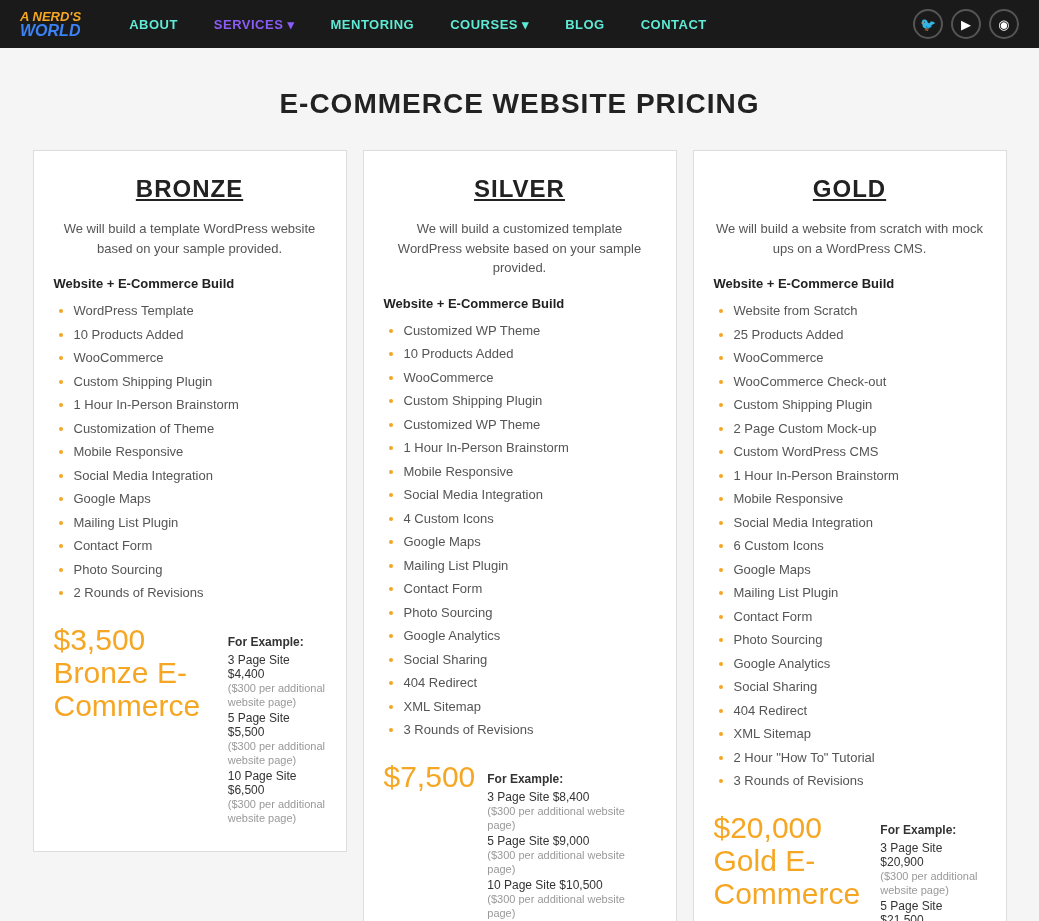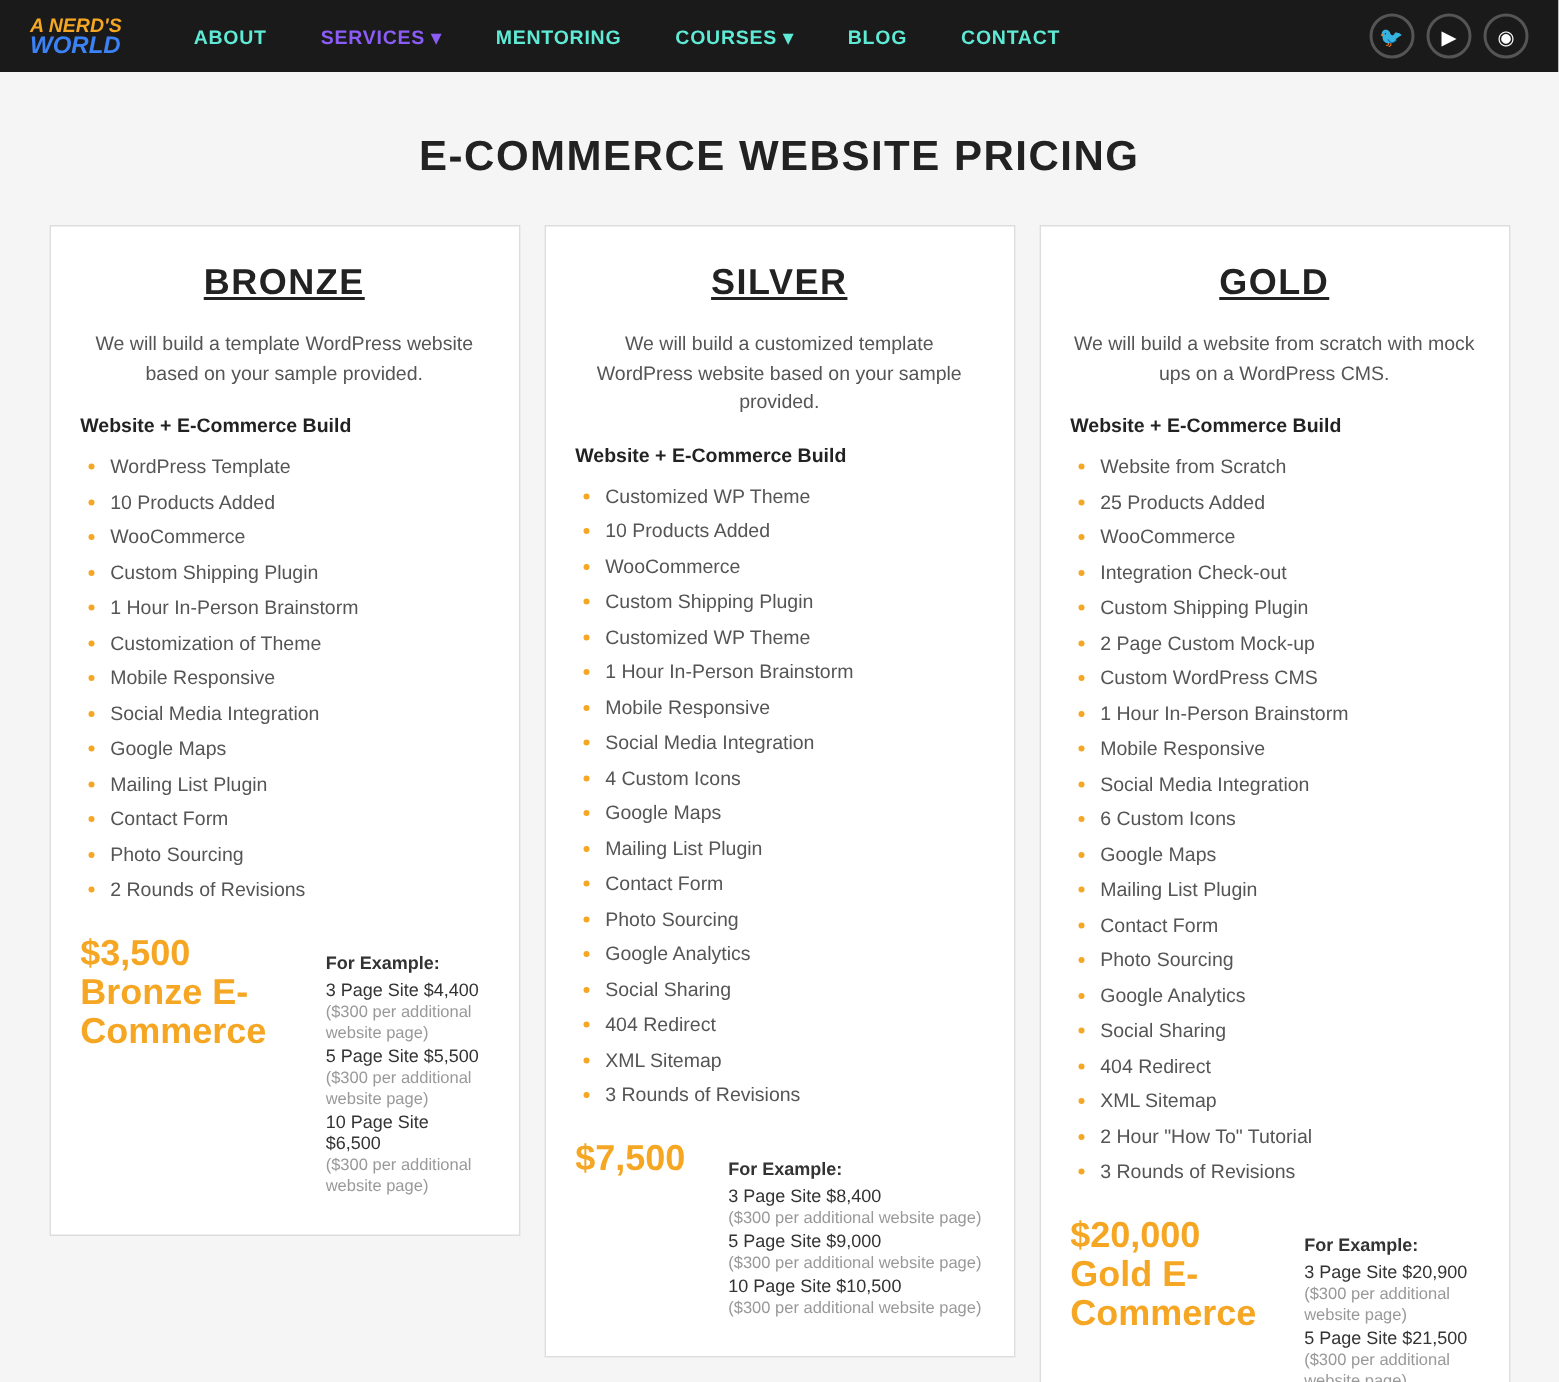--- a/index.html
+++ b/index.html
@@ -108,22 +108,22 @@
       color: #555;
     }
     .pricing-footer {
       display: flex;
       gap: 12px;
       align-items: flex-start;
       margin-top: 10px;
     }
     .big-price {
       color: #f5a623;
-      font-size: 24px;
-      font-weight: bold;
+      font-size: 30px;
+      font-weight: normal;
       line-height: 1.1;
       min-width: 90px;
     }
     .price-examples { font-size: 12px; color: #333; margin-top: 12px; }
     .price-examples .ex-label { font-weight: bold; margin-bottom: 4px; }
     .price-examples .ex-row { margin-bottom: 2px; }
     .price-examples .ex-row strong { font-weight: normal; }
     .price-examples .ex-note { color: #999; font-size: 11px; }
   </style>
 </head>
@@ -240,21 +240,21 @@
     </div>
   </div>
     <div class="pricing-card">
     <div class="card-title">GOLD</div>
     <div class="card-desc">We will build a website from scratch with mock ups on a WordPress CMS.</div>
     <div class="section-label">Website + E-Commerce Build</div>
     <ul class="feature-list">
       <li><span>Website from Scratch</span></li>
         <li><span>25 Products Added</span></li>
         <li><span>WooCommerce</span></li>
-        <li><span>Integration Check-out</span></li>
+        <li><span>WooCommerce Check-out</span></li>
         <li><span>Custom Shipping Plugin</span></li>
         <li><span>2 Page Custom Mock-up</span></li>
         <li><span>Custom WordPress CMS</span></li>
         <li><span>1 Hour In-Person Brainstorm</span></li>
         <li><span>Mobile Responsive</span></li>
         <li><span>Social Media Integration</span></li>
         <li><span>6 Custom Icons</span></li>
         <li><span>Google Maps</span></li>
         <li><span>Mailing List Plugin</span></li>
         <li><span>Contact Form</span></li>

